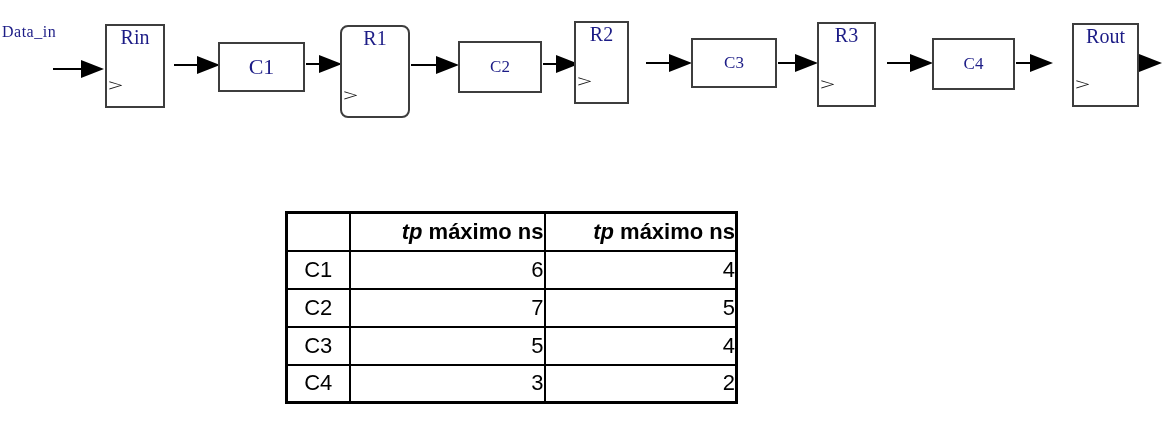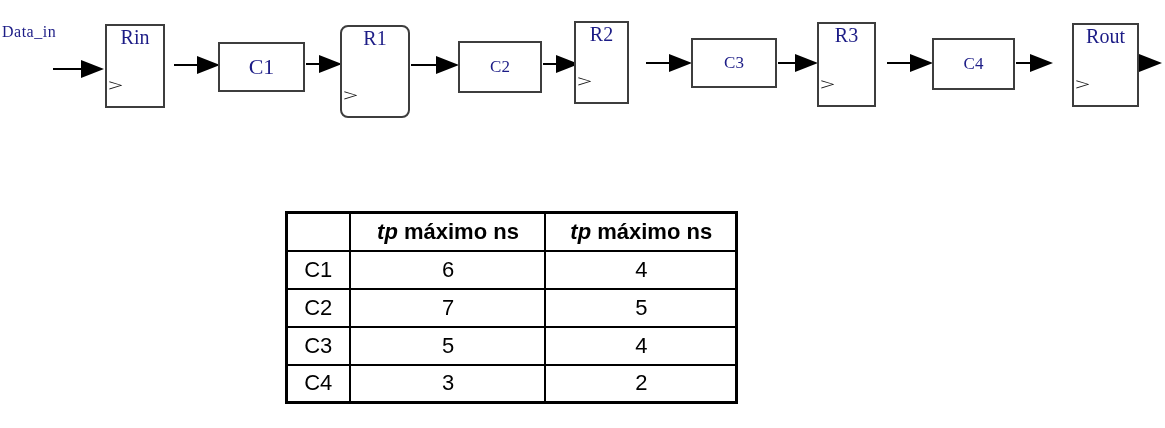--- a/index.html
+++ b/index.html
@@ -62,21 +62,21 @@
     border-collapse: collapse; table-layout: fixed;
     width: 450px;
     border: 3px solid #000;
     font-family: "Liberation Sans", sans-serif;
     font-size: 22px; color: #000;
   }
   .tp-table th, .tp-table td {
     border: 2px solid #000;
     height: 38px;
     padding: 0 0 0 2px;
-    text-align: center;
+    text-align: right;
     vertical-align: middle;
     overflow: hidden;
   }
   .tp-table th { font-weight: bold; }
   .tp-table td.c-name { text-align: center; padding: 0; }
   .tp-italic { font-style: italic; }
 </style>
 </head>
 <body>
 

